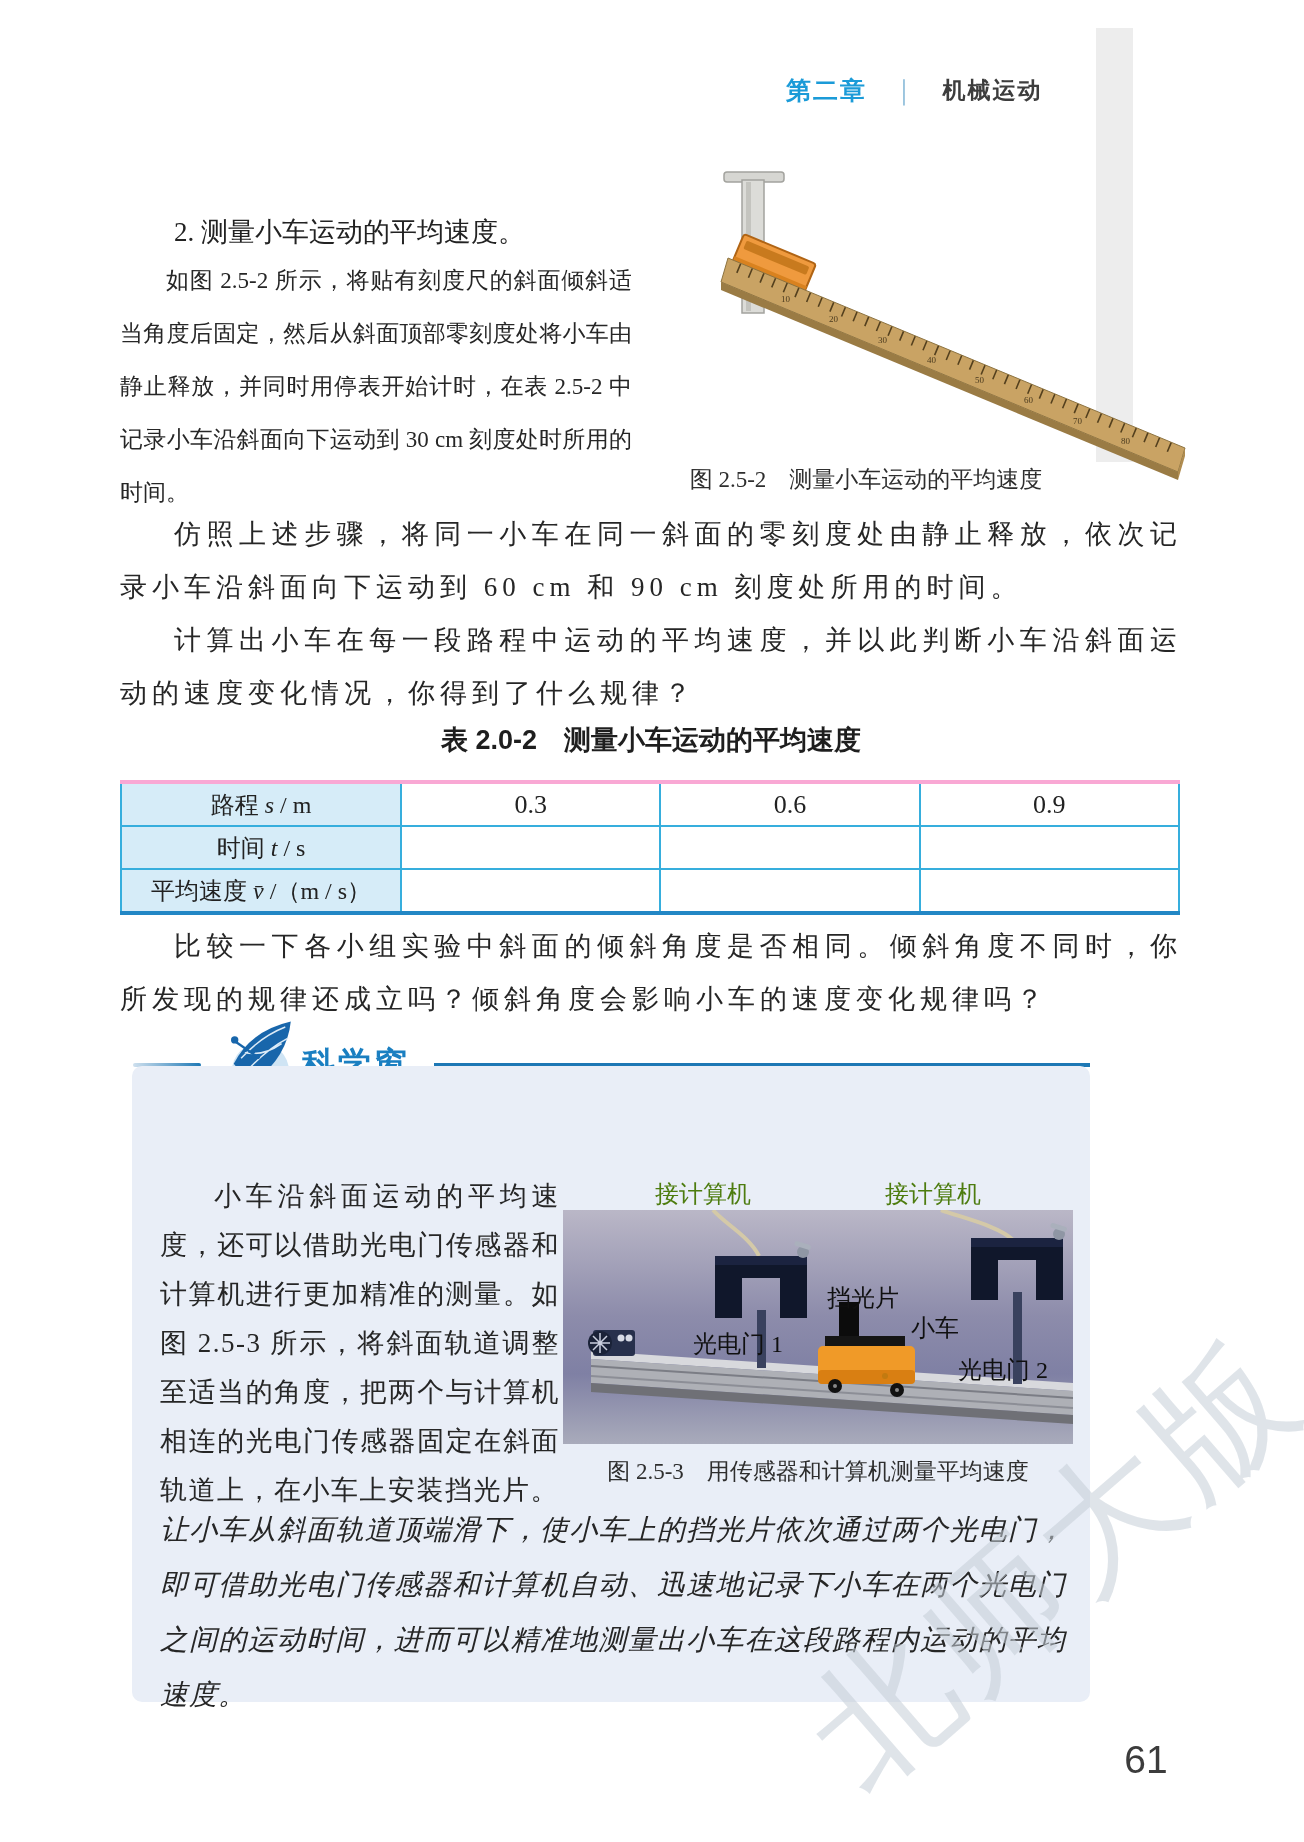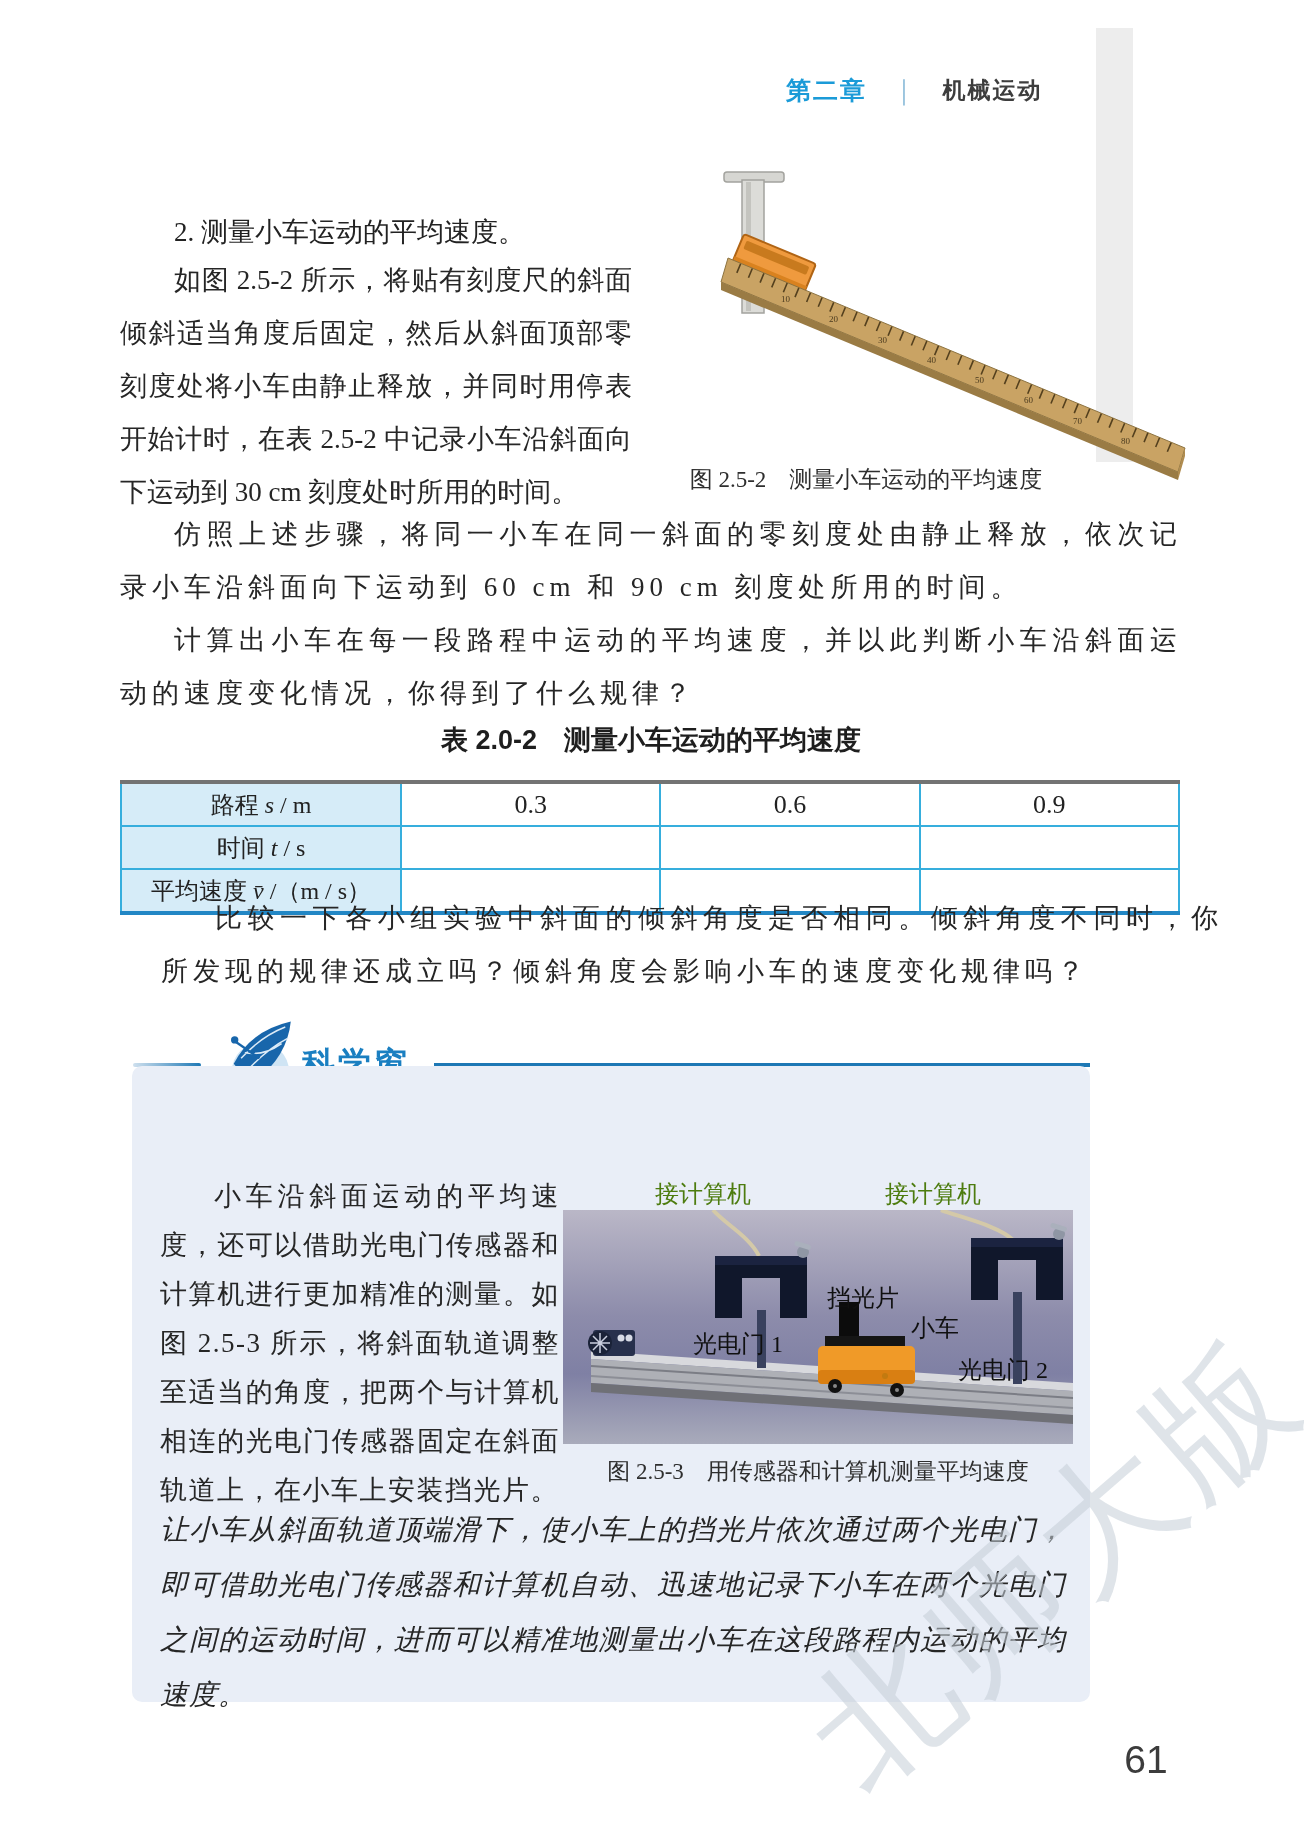--- a/index.html
+++ b/index.html
@@ -8,34 +8,34 @@
   
   .hdr{position:absolute;left:786px;top:74px;font-family:"Liberation Sans","DejaVu Sans",sans-serif;
        font-size:25px;font-weight:bold;letter-spacing:2px;display:flex;align-items:center;gap:26px;}
   .hdr .chap{color:#1b9bd8;}
   .hdr .div{color:#74aed2;font-weight:normal;font-size:22px;transform:scaleY(1.2);}
   .hdr .ttl{color:#3d3d3d;font-size:23px;}
   .edge-strip{position:absolute;left:1096px;top:28px;width:37px;height:434px;background:#ededed;}
   
   .kai{font-family:"Liberation Serif","DejaVu Serif",serif;line-break:strict;}
   .step-heading{position:absolute;left:120px;top:212px;width:512px;font-size:27px;line-height:40px;text-indent:2em;color:#222;}
-  .intro{position:absolute;left:120px;top:254px;width:512px;font-size:27px;line-height:53px;
+  .intro{position:absolute;left:120px;top:254px;width:512px;font-size:23px;line-height:53px;
          text-align:justify;text-indent:2em;}
   .para{position:absolute;left:120px;width:1062px;font-size:27px;line-height:53px;
         text-align:justify;text-indent:2em;letter-spacing:5px;}
-  .para2{top:508px;} .para3{top:614px;} .para4{top:892px;margin-left:41px;}
+  .para2{top:508px;} .para3{top:614px;} .para4{top:920px;}
   
   .fig252{position:absolute;left:616px;top:158px;width:574px;height:340px;}
   .fig252-cap{position:absolute;left:616px;top:464px;width:500px;text-align:center;
               font-size:23px;color:#2e2e2e;}
   
   .tbl-cap{position:absolute;left:120px;top:722px;width:1062px;text-align:center;
            font-family:"Liberation Sans","DejaVu Sans",sans-serif;font-size:27px;font-weight:bold;color:#1e1e1e;}
   table.meas{position:absolute;left:120px;top:780px;width:1060px;border-collapse:collapse;
-             border-top:4px solid #737373;border-bottom:4px solid #2287c5;}
+             border-top:4px solid #f9a8d4;border-bottom:4px solid #2287c5;}
   table.meas td{border:2px solid #36aedd;height:39px;text-align:center;vertical-align:middle;}
   td.lbl{width:279px;background:#d6ecf8;font-size:24px;color:#222;}
   td.val{width:258px;background:#fff;font-size:26px;color:#222;}
   .ivar{font-style:italic;font-family:"Liberation Serif",serif;}
   
   .sci-line-left{position:absolute;left:133px;top:1063px;width:68px;height:4px;border-radius:2px;
                  background:linear-gradient(to right,#cfe0ee,#1d78b5);}
   .sci-line-right{position:absolute;left:434px;top:1063px;width:656px;height:4px;background:#1d78b5;}
   .dish{position:absolute;left:208px;top:1016px;width:92px;height:92px;}
   .sci-label{position:absolute;left:302px;top:1042px;font-family:"Liberation Sans","DejaVu Sans",sans-serif;

